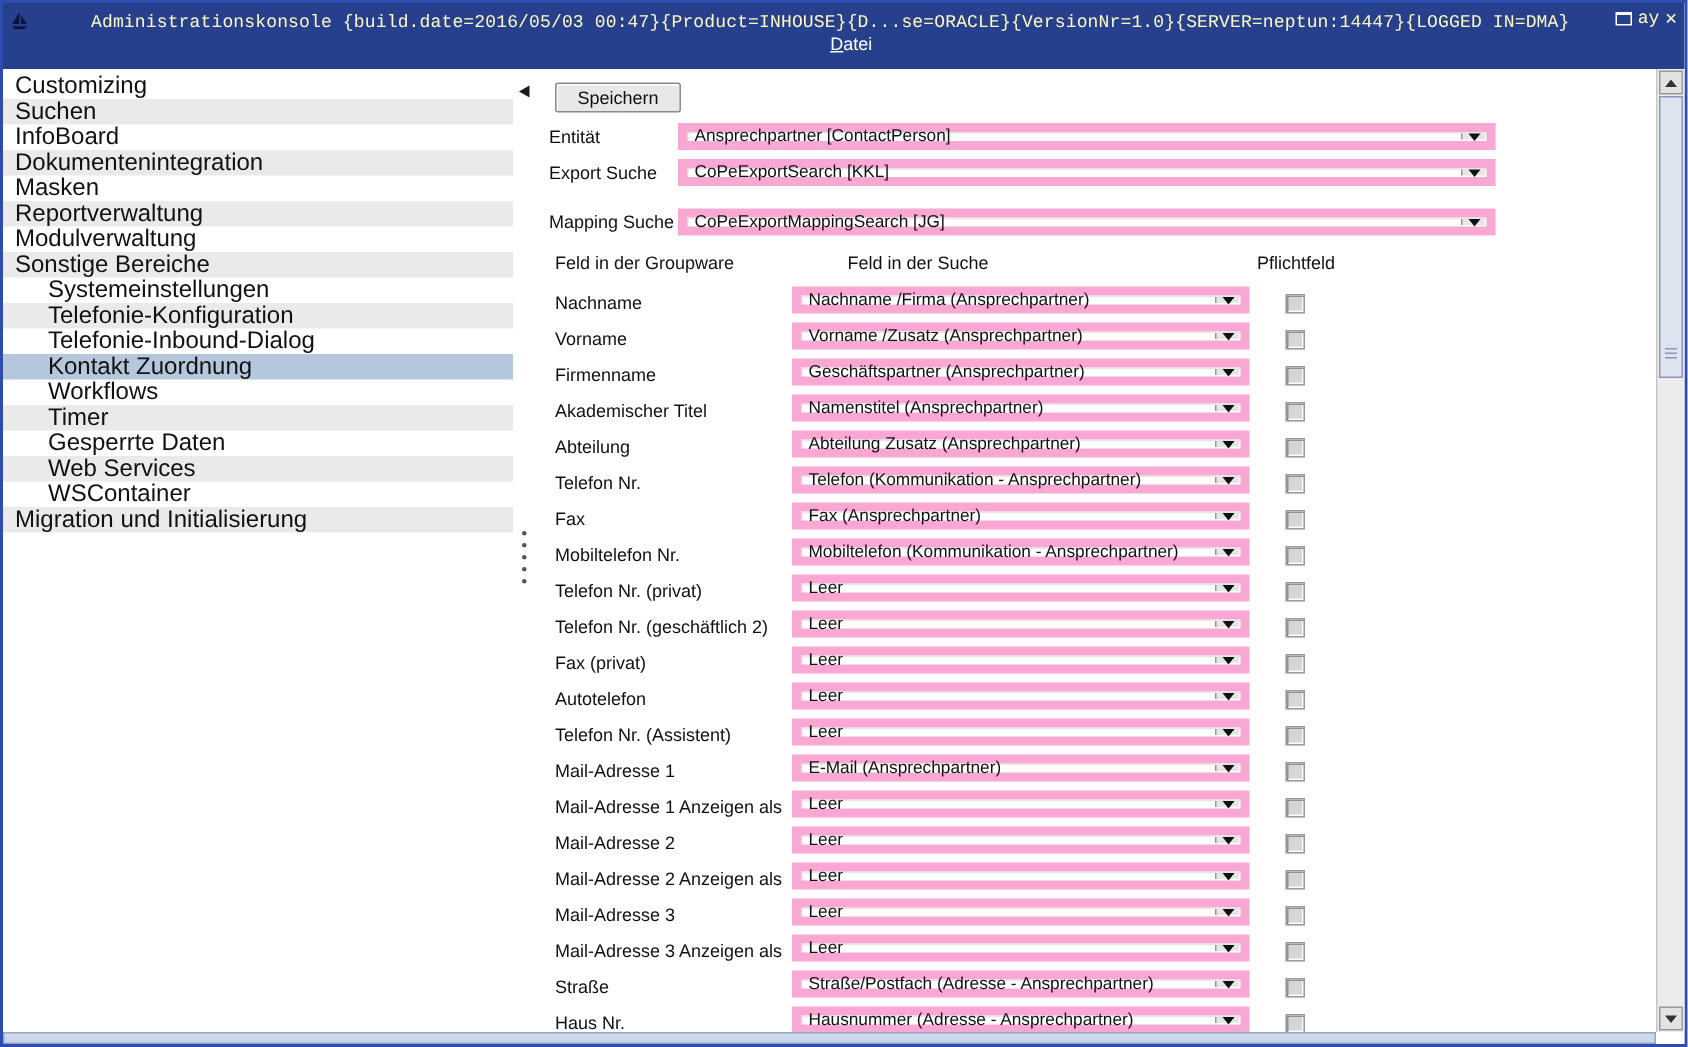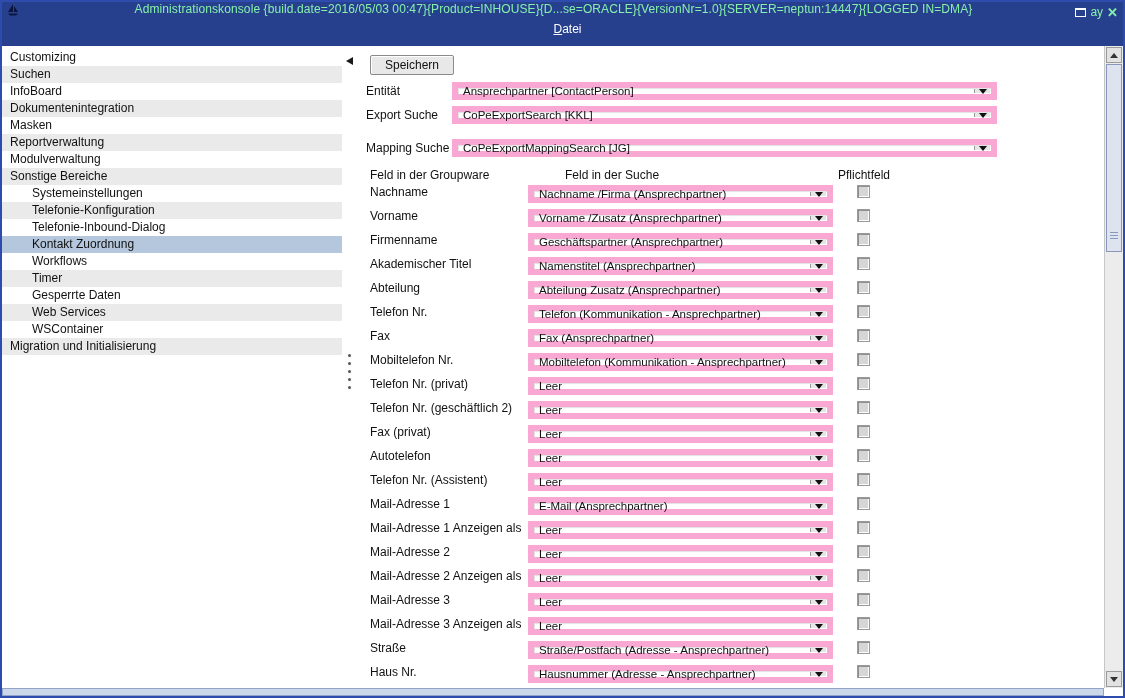--- a/index.html
+++ b/index.html
@@ -3,43 +3,43 @@
 <meta charset="utf-8">
 <style>
   * { margin:0; padding:0; box-sizing:border-box; }
   html,body { background:#9aa0a6; }
   body { font-family:"Liberation Sans", sans-serif; }
 
   .window { width:1125px; height:698px; border:2px solid #2e4cae; background:#ffffff;
             position:relative; overflow:hidden; }
 
   
-  .titlebar { height:20px; background:#26408e; color:#86efac; position:relative;
-              display:flex; align-items:flex-start; font-size:12px; }
+  .titlebar { height:20px; background:#26408e; color:#fef9c3; position:relative;
+              display:flex; align-items:flex-end; font-size:12px;font-family:Liberation Mono, monospace; }
   .app-icon { margin-left:4px; width:16px; height:16px; z-index:2; display:flex; align-items:center; }
   .titlebar .title { position:absolute; left:26px; right:44px; text-align:center;
                      white-space:nowrap; overflow:hidden; letter-spacing:.1px; }
   .win-controls { position:absolute; right:5px; top:0; bottom:0; display:flex;
                   align-items:center; gap:4px; z-index:2; background:#26408e; padding-left:2px; }
   .maxbox { width:11px; height:9px; border:1px solid #fff; border-top:2px solid #fff; display:inline-block; }
   .closex { font-size:13px; font-weight:bold; line-height:1; cursor:default; }
   .clip-text { font-size:12px; }
 
   
   .menubar { height:24px; background:#26408e; color:#fff; display:flex; align-items:center;
              gap:18px; padding-left:10px; font-size:12px;flex-direction:column; }
   .menu-item { display:inline-block; cursor:default; }
   .menu-item.mnemonic::first-letter { text-decoration:underline; }
 
   
   .content { position:absolute; top:44px; bottom:0; left:0; right:0; background:#fff; }
 
   
   .sidebar { position:absolute; left:0; top:0; width:340px; bottom:8px; padding-top:3px;
-             font-size:12px; color:#111; overflow:hidden; background:#fff; }
+             font-size:16px; color:#111; overflow:hidden; background:#fff; }
   .side-row { height:17px; line-height:17px; padding-left:8px; white-space:nowrap; cursor:default; }
   .side-row.alt { background:#eaeaea; }
   .side-row.ind { padding-left:30px; }
   .side-row.sel { background:#b4c7dc; }
 
   
   .splitter { position:absolute; left:340px; width:16px; top:0; bottom:8px; background:#fff; }
   .collapse-arrow { position:absolute; top:11px; left:4px; width:0; height:0;
                     border-top:4px solid transparent; border-bottom:4px solid transparent;
                     border-right:7px solid #1a1a1a; }
@@ -66,21 +66,21 @@
                border-left:1px solid #9a9a9a; display:flex; align-items:center; justify-content:center; }
   .tri { width:0; height:0; border-left:4px solid transparent; border-right:4px solid transparent;
          border-top:5px solid #111; }
 
   .headers { position:absolute; top:122px; left:12px; right:0; height:14px; }
   .h-groupware { position:absolute; left:0; }
   .h-suche { position:absolute; left:195px; }
   .h-pflicht { position:absolute; left:468px; }
 
   .rows { position:absolute; top:139px; left:12px; right:0; }
-  .map-row { height:24px; display:flex; align-items:flex-start; }
+  .map-row { height:24px; display:flex; align-items:flex-end; }
   .map-row .m-label { width:158px; white-space:nowrap; }
   .checkbox { width:13px; height:13px; margin-left:24px; background:#d6d6d6;
               border:1px solid #9a9a9a; flex:0 0 auto;
               box-shadow:inset 1px 1px 0 #8f8f8f, inset -1px -1px 0 #fdfdfd; }
 
   
   .vscroll { position:absolute; right:0; top:0; bottom:8px; width:19px; background:#ececec;
              border-left:1px solid #c6c6c6; }
   .scroll-btn { position:absolute; left:1px; right:1px; height:16px; background:#e2e2e2;
                 border:1px solid #9a9a9a; display:flex; align-items:center; justify-content:center; }

